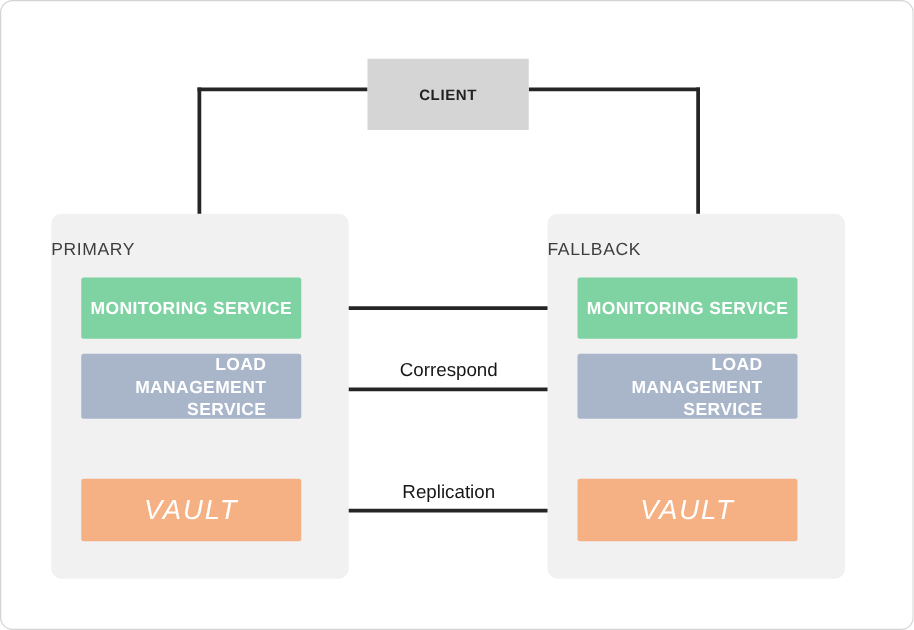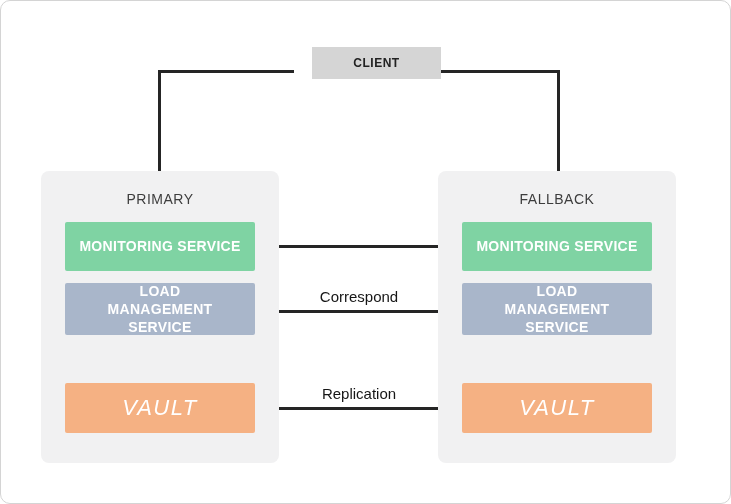--- a/index.html
+++ b/index.html
@@ -14,22 +14,22 @@
     height: 504px;
     box-sizing: border-box;
     background: #ffffff;
     border: 1px solid #d4d4d4;
     border-radius: 10px;
     overflow: hidden;
   }
   
   .client {
     position: absolute;
-    left: 311px; top: 46px;
-    width: 129px; height: 32px;
+    left: 293px; top: 46px;
+    width: 129px; height: 57px;
     background: var(--client-bg);
     display: flex; align-items: center; justify-content: center;
     font-size: 12px; font-weight: bold;
     letter-spacing: 0.5px;
     color: var(--client-text);
     z-index: 3;
   }
   
   .line {
     position: absolute;
@@ -52,31 +52,31 @@
     width: 238px; height: 292px;
     background: var(--panel-bg);
     border-radius: 8px;
     z-index: 2;
   }
   .panel.left  { left: 40px; }
   .panel.right { left: 437px; }
   .panel-title {
     position: absolute;
     left: 0; top: 20px; width: 100%;
-    text-align: center;
+    text-align: left;
     font-size: 14px;
     letter-spacing: 0.5px;
     color: var(--title-text);
   }
   .svc {
     position: absolute;
-    left: 24px; width: 190px;
+    left: 24px; width: 176px;
     border-radius: 2px;
     display: flex; align-items: center; justify-content: center;
-    text-align: center;
+    text-align: right;
     color: var(--box-text);
     font-size: 14px;
     font-weight: 600;
     letter-spacing: 0.3px;
     line-height: 1.3;
     z-index: 3;
   }
   .svc.monitoring { top: 51px;  height: 49px; background: var(--monitoring-bg); }
   .svc.load       { top: 112px; height: 52px; background: var(--load-bg); padding: 12px 28px; box-sizing: border-box; }
   .svc.vault      { top: 212px; height: 50px; background: var(--vault-bg); font-size: 22px; font-weight: 400; letter-spacing: 1.5px; font-style: italic; }

